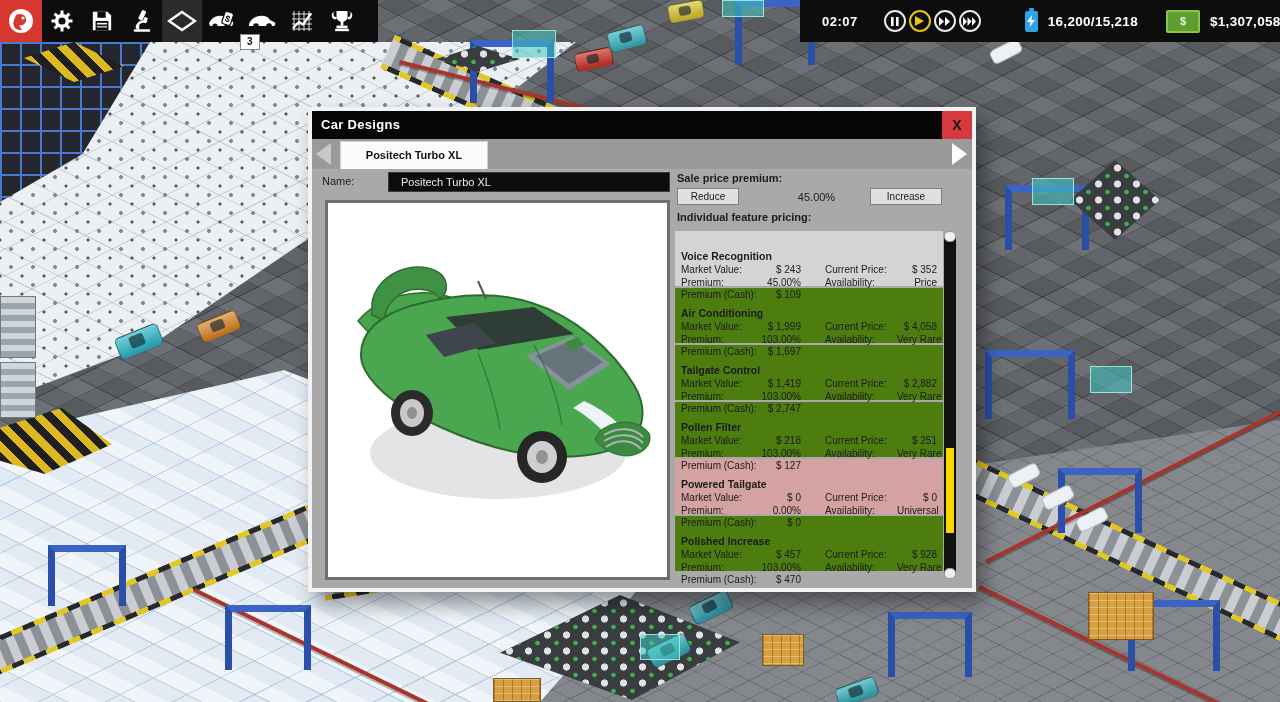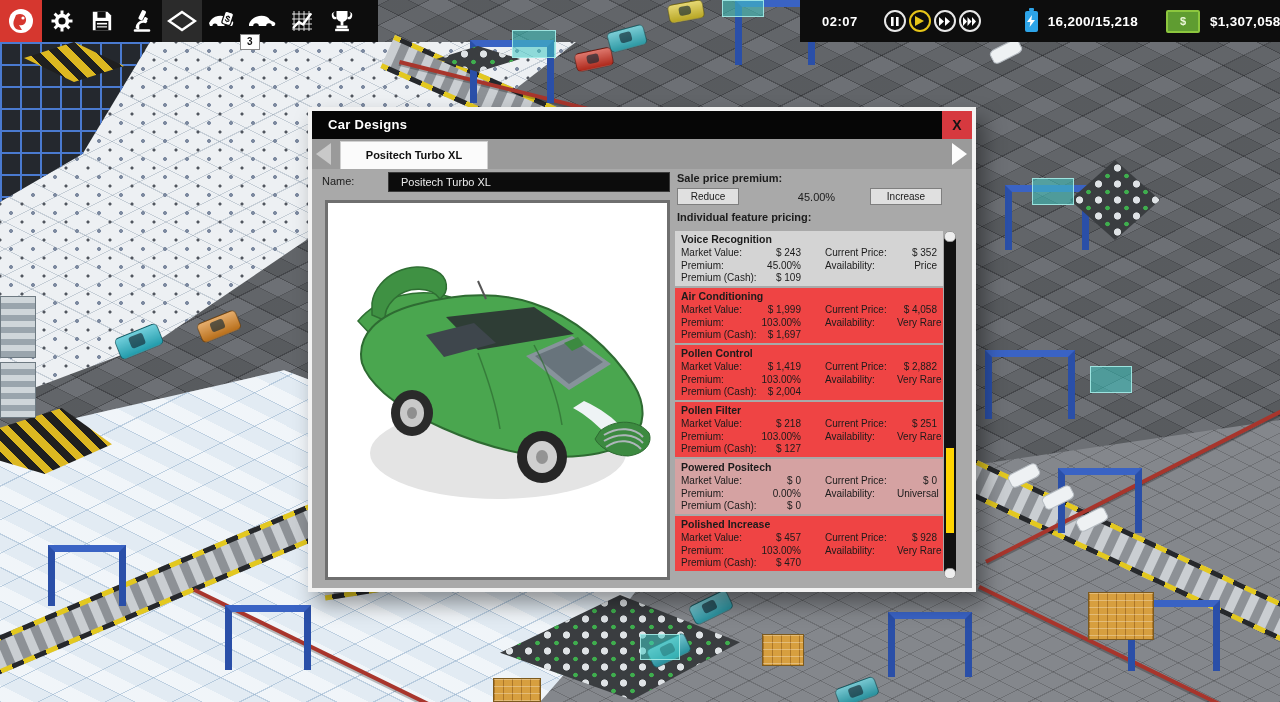--- a/index.html
+++ b/index.html
@@ -80,21 +80,21 @@
   .sbtn.active{border-color:#e6c519;}
   .battery{position:relative;width:13px;height:21px;background:#2da4e8;border-radius:2px;margin-left:44px;display:flex;align-items:center;justify-content:center;}
   .battery::before{content:"";position:absolute;top:-3px;left:4px;width:5px;height:3px;background:#2da4e8;border-radius:1px;}
   .res,.money{color:#fff;font-size:13.5px;font-weight:bold;margin-left:10px;letter-spacing:.3px;}
   .bill{width:30px;height:19px;background:#5f9c31;border:2px solid #8cc63e;border-radius:2px;margin-left:28px;
     display:flex;align-items:center;justify-content:center;color:#eaf6d8;font-size:11px;font-weight:bold;}
   
   .dialog{position:absolute;left:308px;top:107px;width:668px;height:485px;z-index:20;box-sizing:border-box;
     border:4px solid #f2f2f2;background:#a9a9a9;box-shadow:8px 12px 20px rgba(0,0,0,.4);}
   .d-title{position:relative;height:28px;background:#060606;}
-  .d-title span{color:#fff;font-size:13px;font-weight:bold;line-height:28px;padding-left:16px;letter-spacing:.3px;}
+  .d-title span{color:#fff;font-size:13px;font-weight:bold;line-height:28px;padding-left:9px;letter-spacing:.3px;}
   .d-close{position:absolute;right:0;top:0;width:30px;height:28px;background:#d6393f;border:none;
     color:#141414;font-size:14px;font-weight:900;font-family:"Liberation Sans",sans-serif;cursor:pointer;}
   .d-tabs{position:relative;height:30px;background:#9a9a9a;}
   .arrow-l{position:absolute;left:4px;top:4px;width:0;height:0;border-top:11px solid rgba(0,0,0,0);border-bottom:11px solid rgba(0,0,0,0);border-right:15px solid #c9c9c9;cursor:pointer;}
   .arrow-r{position:absolute;right:5px;top:4px;width:0;height:0;border-top:11px solid rgba(0,0,0,0);border-bottom:11px solid rgba(0,0,0,0);border-left:15px solid #fdfdfd;cursor:pointer;}
   .d-tab{position:absolute;left:28px;top:2px;width:148px;height:28px;background:#fbfbfb;border:1px solid #d0d0d0;border-bottom:none;box-sizing:border-box;
     text-align:center;font-size:11px;font-weight:bold;color:#111;line-height:26px;cursor:pointer;}
   .d-body{position:relative;height:419px;font-size:11px;color:#1c1c1c;}
   .n-label{position:absolute;left:10px;top:6px;}
   .n-input{position:absolute;left:76px;top:3px;width:282px;height:20px;background:#0c0c0c;border:1px solid #3a3a3a;box-sizing:border-box;
@@ -102,22 +102,22 @@
   .preview{position:absolute;left:13px;top:31px;width:345px;height:380px;background:#fff;border:3px solid #6f6f6f;box-sizing:border-box;}
   .rpanel{position:absolute;left:363px;top:0;width:283px;height:419px;}
   .sp-head{position:absolute;left:2px;top:3px;font-weight:bold;}
   .sp-btn{position:absolute;top:19px;height:17px;background:#e0e0e0;border:1px solid #7f7f7f;font-size:10px;color:#1a1a1a;
     font-family:"Liberation Sans",sans-serif;cursor:pointer;padding:0;}
   .sp-reduce{left:2px;width:62px;}
   .sp-increase{right:16px;width:72px;}
   .sp-val{position:absolute;top:22px;left:0;width:100%;text-align:center;font-size:11px;}
   .f-head{position:absolute;left:2px;top:42px;font-weight:bold;}
   .flist{position:absolute;left:0;top:62px;width:268px;}
-  .feat{height:55px;margin-bottom:2px;padding:2px 6px;box-sizing:border-box;font-size:10px;line-height:12.4px;color:#1b1b1b;}
-  .feat.neutral{background:#d4d4d4}.feat.good{background:#ef4444}.feat.bad{background:#d5a2a2}
+  .feat{height:55px;margin-bottom:2px;padding:19px 6px;box-sizing:border-box;font-size:10px;line-height:12.4px;color:#1b1b1b;}
+  .feat.neutral{background:#d4d4d4}.feat.good{background:#4d7c0f}.feat.bad{background:#d5a2a2}
   .fname{font-weight:bold;font-size:10.5px;margin-bottom:2px;}
   .frow{display:grid;grid-template-columns:80px 40px 96px 1fr;}
   .frow .v{text-align:right;white-space:nowrap;}
   .frow .l2{padding-left:24px;white-space:nowrap;}
   .scroll{position:absolute;right:2px;top:64px;width:12px;height:344px;background:#111;border-radius:6px;}
   .scap{position:absolute;left:0;width:12px;height:11px;background:#eee;border:1px solid #999;border-radius:5px;box-sizing:border-box;cursor:pointer;}
   .scap.top{top:-2px;} .scap.bot{bottom:-2px;}
   .sthumb{position:absolute;left:2px;width:8px;top:215px;height:85px;background:#ffd400;cursor:pointer;}
 </style>
 </head>
@@ -399,36 +399,36 @@
       </div>
       <div class="frow">
         <span class="lbl-pc">Premium (Cash):</span>
         <span class="v val-pc">$ 1,697</span>
         <span></span>
                 <span></span>
       </div>
     </div>
 
     <div class="feat good">
-      <div class="fname">Pollen Control</div>
+      <div class="fname">Tailgate Control</div>
       <div class="frow">
         <span class="lbl-mv">Market Value:</span>
         <span class="v val-mv">$ 1,419</span>
         <span class="l2 lbl-cp">Current Price:</span>
         <span class="v val-cp">$ 2,882</span>
       </div>
       <div class="frow">
         <span class="lbl-pr">Premium:</span>
         <span class="v val-pr">103.00%</span>
         <span class="l2 lbl-av">Availability:</span>
         <span class="v val-av">Very Rare</span>
       </div>
       <div class="frow">
         <span class="lbl-pc">Premium (Cash):</span>
-        <span class="v val-pc">$ 2,004</span>
+        <span class="v val-pc">$ 2,747</span>
         <span></span>
                 <span></span>
       </div>
     </div>
 
     <div class="feat good">
       <div class="fname">Pollen Filter</div>
       <div class="frow">
         <span class="lbl-mv">Market Value:</span>
         <span class="v val-mv">$ 218</span>
@@ -443,21 +443,21 @@
       </div>
       <div class="frow">
         <span class="lbl-pc">Premium (Cash):</span>
         <span class="v val-pc">$ 127</span>
         <span></span>
                 <span></span>
       </div>
     </div>
 
     <div class="feat bad">
-      <div class="fname">Powered Positech</div>
+      <div class="fname">Powered Tailgate</div>
       <div class="frow">
         <span class="lbl-mv">Market Value:</span>
         <span class="v val-mv">$ 0</span>
         <span class="l2 lbl-cp">Current Price:</span>
         <span class="v val-cp">$ 0</span>
       </div>
       <div class="frow">
         <span class="lbl-pr">Premium:</span>
         <span class="v val-pr">0.00%</span>
         <span class="l2 lbl-av">Availability:</span>

